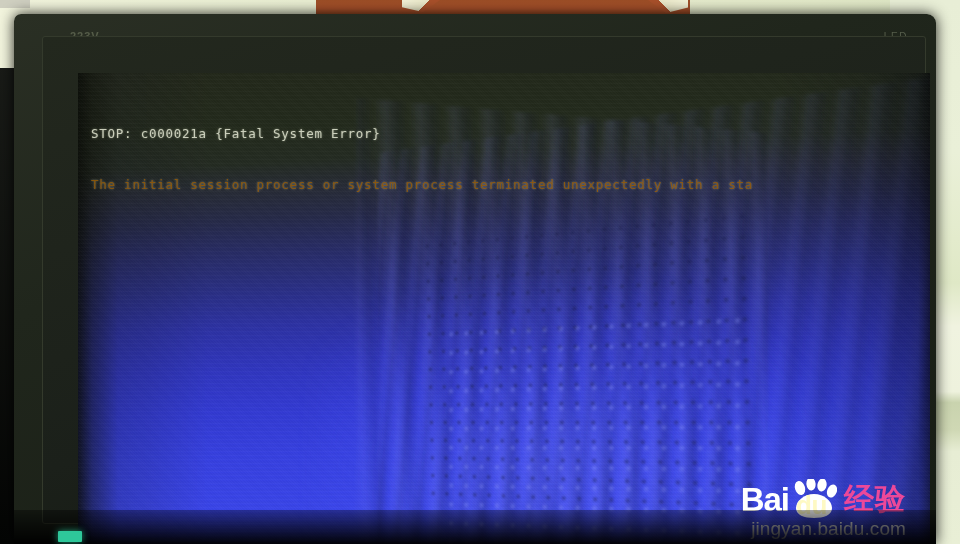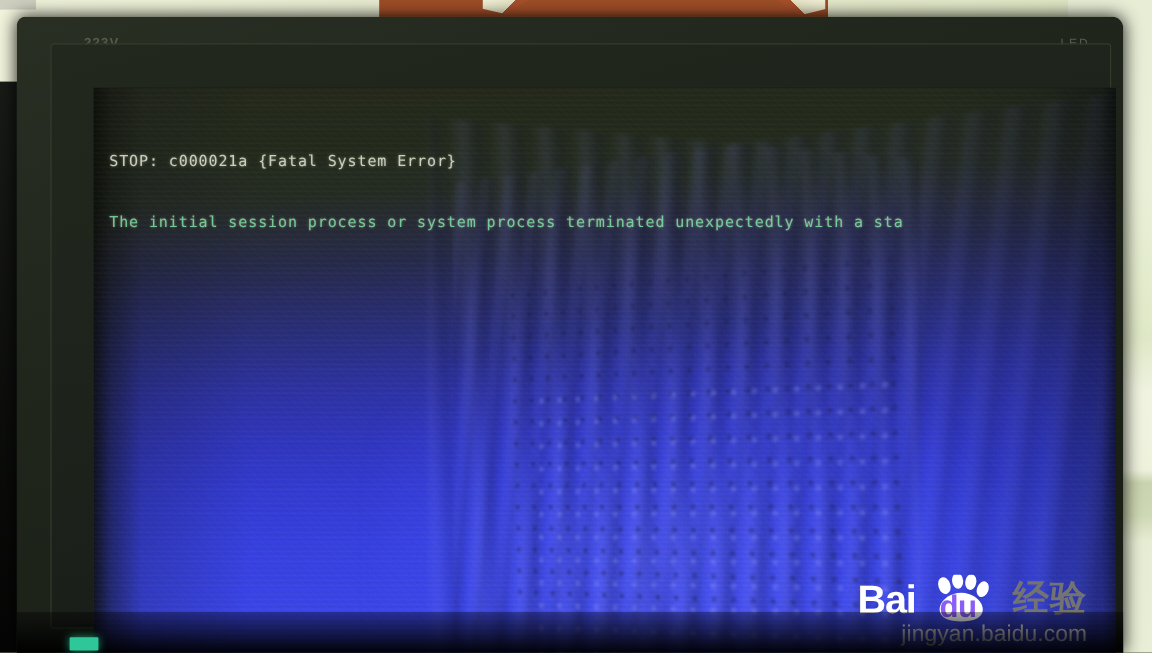--- a/index.html
+++ b/index.html
@@ -240,34 +240,34 @@
     font-family: "DejaVu Sans Mono", "Liberation Mono", monospace;
     font-size: 12.5px;
     line-height: 17.3px;
     letter-spacing: 0.75px;
     color: #d8dcc8;
     text-shadow: 0 0 2px rgba(210,215,190,0.55), 0 0 5px rgba(180,190,160,0.25);
     white-space: pre;
     opacity: 0.93;
   }
   .bsod-line { display: block; }
-  .bsod-line.dim { color: #86efac; opacity: 0.88; }
+  .bsod-line.dim { color: #a16207; opacity: 0.88; }
 
   
   .watermark {
     position: absolute;
     right: 24px; bottom: 12px;
     text-align: right;
     user-select: none;
   }
   .wm-logo {
     display: flex;
     align-items: center;
     justify-content: flex-end;
-    gap: 15px;
+    gap: 2px;
     height: 36px;
   }
   .wm-bai {
     font-family: "Liberation Sans", sans-serif;
     font-weight: 700;
     font-size: 33px;
     color: #ffffff;
     letter-spacing: -1px;
     line-height: 1;
   }
@@ -275,29 +275,29 @@
     position: relative;
     width: 46px; height: 40px;
     margin: 0 1px 0 0;
   }
   .wm-du {
     position: absolute;
     left: 5px; bottom: 1px;
     font-family: "Liberation Sans", sans-serif;
     font-weight: 700;
     font-size: 26px;
-    color: #8b5cf6;
+    color: #fef9c3;
     line-height: 1;
     letter-spacing: -0.5px;
   }
   .wm-cn {
     font-family: "DejaVu Sans", sans-serif;
     font-weight: 700;
     font-size: 30px;
-    color: #737373;
+    color: #ec4899;
     line-height: 1;
     margin-left: 4px;
     letter-spacing: 1px;
   }
   .wm-url {
     font-family: "Liberation Sans", sans-serif;
     font-size: 19px;
     color: #ffffff;
     letter-spacing: 0.1px;
     margin-top: 1px;

